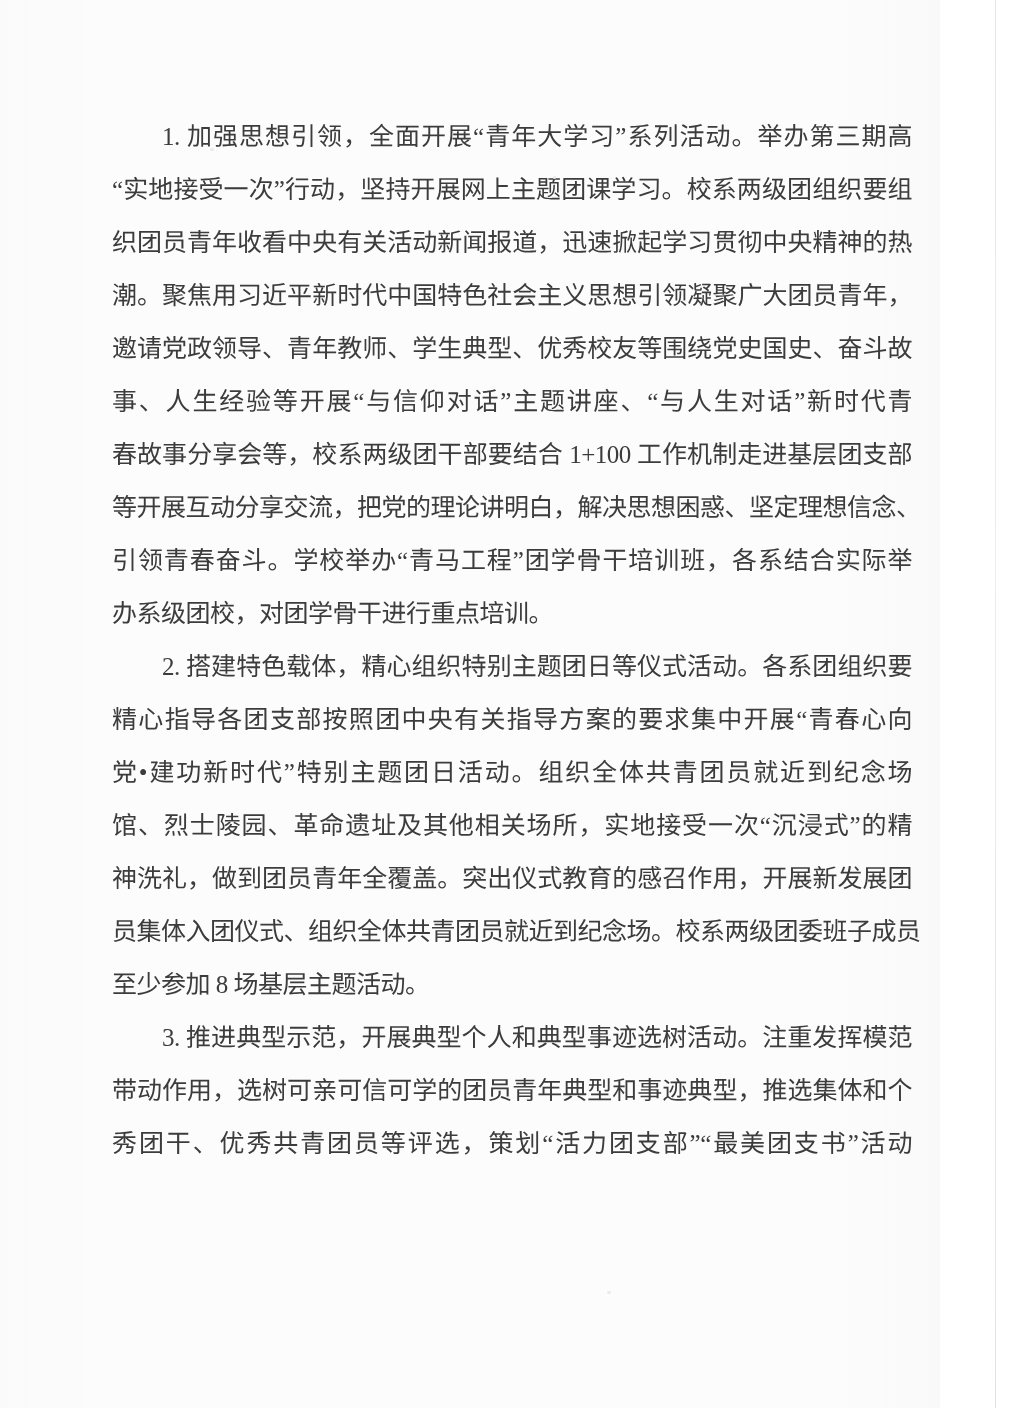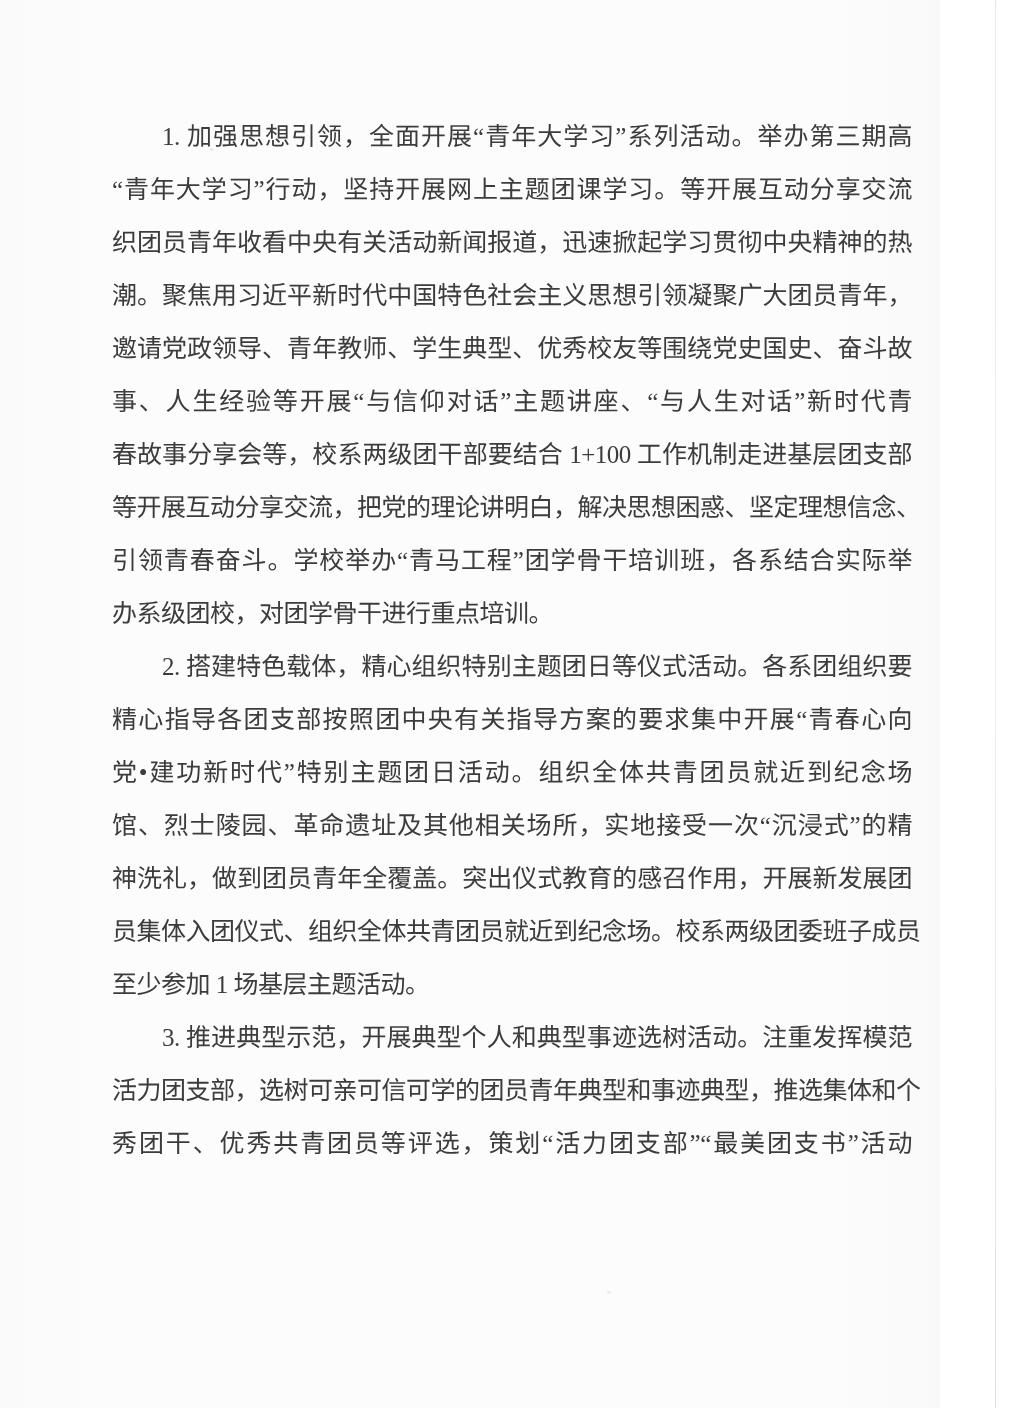--- a/index.html
+++ b/index.html
@@ -67,38 +67,38 @@
   .speck-3 { left: 607px; top: 1291px; width: 4px; height: 3px; }
   .speck-4 { left: 770px; top: 1090px; width: 3px; height: 3px; }
 </style>
 </head>
 <body>
 
 <div class="page">
 
   <div class="text-block">
     <div class="line indent">1. 加强思想引领，全面开展“青年大学习”系列活动。举办第三期高</div>
-    <div class="line">“青年大学习”行动，坚持开展网上主题团课学习。等开展互动分享交流</div>
+    <div class="line">“实地接受一次”行动，坚持开展网上主题团课学习。校系两级团组织要组</div>
     <div class="line">织团员青年收看中央有关活动新闻报道，迅速掀起学习贯彻中央精神的热</div>
     <div class="line">潮。聚焦用习近平新时代中国特色社会主义思想引领凝聚广大团员青年，</div>
     <div class="line">邀请党政领导、青年教师、学生典型、优秀校友等围绕党史国史、奋斗故</div>
     <div class="line">事、人生经验等开展“与信仰对话”主题讲座、“与人生对话”新时代青</div>
     <div class="line">春故事分享会等，校系两级团干部要结合 1+100 工作机制走进基层团支部</div>
     <div class="line">等开展互动分享交流，把党的理论讲明白，解决思想困惑、坚定理想信念、</div>
     <div class="line">引领青春奋斗。学校举办“青马工程”团学骨干培训班，各系结合实际举</div>
     <div class="line para-end">办系级团校，对团学骨干进行重点培训。</div>
     <div class="line indent">2. 搭建特色载体，精心组织特别主题团日等仪式活动。各系团组织要</div>
     <div class="line">精心指导各团支部按照团中央有关指导方案的要求集中开展“青春心向</div>
     <div class="line">党•建功新时代”特别主题团日活动。组织全体共青团员就近到纪念场</div>
     <div class="line">馆、烈士陵园、革命遗址及其他相关场所，实地接受一次“沉浸式”的精</div>
     <div class="line">神洗礼，做到团员青年全覆盖。突出仪式教育的感召作用，开展新发展团</div>
     <div class="line">员集体入团仪式、组织全体共青团员就近到纪念场。校系两级团委班子成员</div>
-    <div class="line para-end">至少参加 1 场基层主题活动。</div>
+    <div class="line para-end">至少参加 8 场基层主题活动。</div>
     <div class="line indent">3. 推进典型示范，开展典型个人和典型事迹选树活动。注重发挥模范</div>
-    <div class="line">活力团支部，选树可亲可信可学的团员青年典型和事迹典型，推选集体和个</div>
+    <div class="line">带动作用，选树可亲可信可学的团员青年典型和事迹典型，推选集体和个</div>
     <div class="line">秀团干、优秀共青团员等评选，策划“活力团支部”“最美团支书”活动</div>
   </div>
 
   <div class="scan-edge-line"></div>
   <div class="scan-speck speck-1"></div>
   <div class="scan-speck speck-2"></div>
   <div class="scan-speck speck-3"></div>
   <div class="scan-speck speck-4"></div>
 
 </div>

